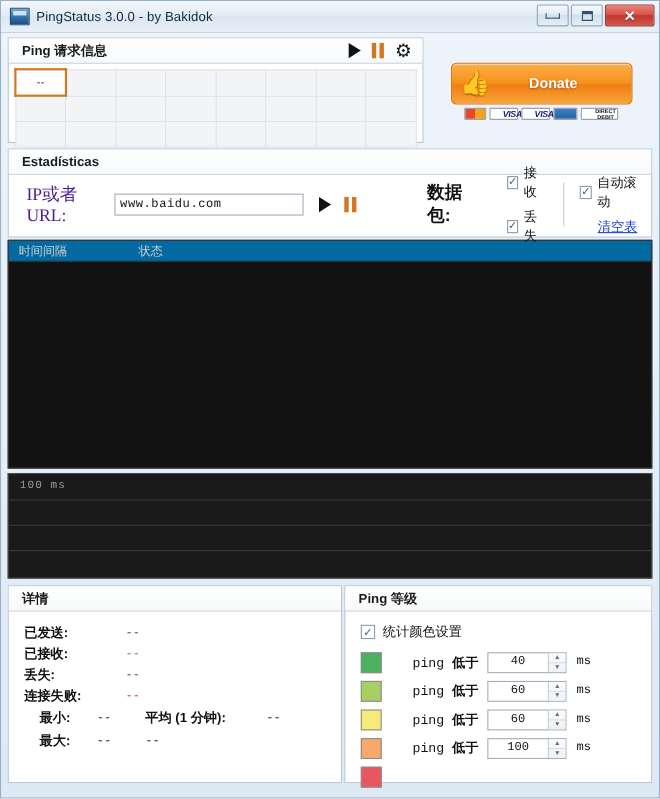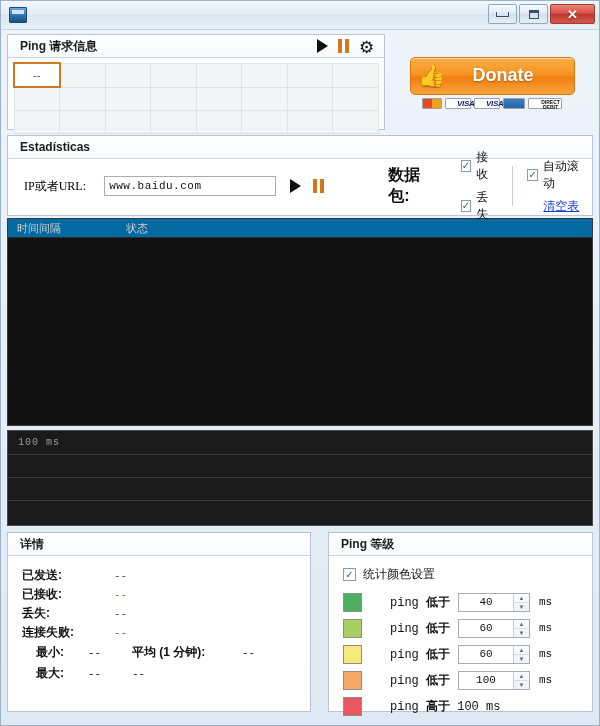--- a/index.html
+++ b/index.html
@@ -113,39 +113,39 @@
   }
   .donate-btn {
     position:relative;
     height:36px; border-radius:5px;
     background: linear-gradient(180deg,#fcae47 0%, #f79421 45%, #ef7f11 55%, #f8a43b 100%);
     border:1px solid #d8760f;
     box-shadow: inset 0 1px 0 rgba(255,255,255,.5);
     display:flex; align-items:center; justify-content:center;
   }
   .donate-btn .lbl {
-    color:#fff; font-size:18px; font-weight:bold; text-shadow:0 1px 2px rgba(120,60,0,.6);
+    color:#fff; font-size:13px; font-weight:bold; text-shadow:0 1px 2px rgba(120,60,0,.6);
     padding-left:22px;
   }
   .thumb {
     position:absolute; left:8px; top:3px; font-size:22px; line-height:30px; color:#fff;
     text-shadow:0 1px 1px rgba(120,60,0,.5);
   }
   .cards { margin-top:3px; display:flex; align-items:center; justify-content:center; gap:3px; }
   .card { height:11px; border-radius:1px; border:1px solid #9aa3ad; box-sizing:border-box;padding-left:11px; }
   .card.mc { width:20px; background:linear-gradient(90deg,#e8472c 50%,#f0a21b 50%); }
   .card.visa { width:26px; background:#fff; color:#1a1f71; font-size:8px; font-weight:bold; text-align:center; line-height:9px; letter-spacing:-.3px; font-style:italic;}
   .card.amex { width:22px; background:linear-gradient(180deg,#3b7fc4,#2663a0); }
   .card.dd { width:34px; background:#fff; color:#111; font-size:5px; font-weight:bold; text-align:center; line-height:5px; padding-top:1px;}
 
   
   .stats { margin:5px 6px 0 6px; }
   .stats-body { padding: 6px 8px 8px 8px; }
   .ctrl-row { display:flex; align-items:center; height:42px; }
-  .lbl-url { font-size:12px; color:#000000; font-family:"Liberation Serif", serif; margin-left:8px; width:92px;}
+  .lbl-url { font-size:16px; color:#4c1d95; font-family:"Liberation Serif", serif; margin-left:8px; width:92px;}
   .url-input {
     width: 196px; height:20px; box-sizing:border-box;
     border:1px solid #a4adb8; background:#fff;
     font-family:"Liberation Mono", monospace; font-size:11px; color:#111;
     padding:1px 4px; letter-spacing:.5px;
   }
   .ctrl-row .ico-play { margin-left:14px; }
   .ctrl-row .ico-pause { margin-left:12px; }
   .lbl-pkg { font-size:16px; font-weight:bold; color:#111; margin-left:64px; }
   .chk-col { display:flex; flex-direction:column; gap:6px; margin-left:26px; }
@@ -185,21 +185,21 @@
     box-sizing:border-box; position:relative;
   }
   .gline { position:absolute; left:0; right:0; height:1px; background:#3a3a3a; }
   .glabel {
     position:absolute; left:10px; top:6px;
     color:#9a9a9a; font-family:"Liberation Mono", monospace; font-size:10px;
     letter-spacing:1px;
   }
 
   
-  .bottom { display:flex; gap:17px; margin:6px 6px 0 6px; }
+  .bottom { display:flex; gap:2px; margin:6px 6px 0 6px; }
   .detail { width: 304px; height: 180px; }
   .grade { flex:1; height:180px; }
   .detail-body { padding: 10px 0 0 14px; font-size:12px; color:#111; }
   .drow { display:flex; align-items:center; height:19px; }
   .dlabel { width:92px; font-weight:bold; }
   .dval { font-family:"Liberation Mono", monospace; font-size:11px; }
   .ping-lbl { font-weight:bold; margin-top:7px; }
   .subrow { display:flex; align-items:center; height:21px; padding-left:14px; }
   .s1 { width:52px; font-weight:bold; }
   .s2 { width:44px; font-family:"Liberation Mono", monospace; font-size:11px; }
@@ -234,20 +234,21 @@
   .unit { margin-left:9px; font-family:"Liberation Mono", monospace; font-size:11px; color:#111; }
   .chk-grade { display:flex; align-items:center; gap:7px; font-size:12px; color:#111; margin-bottom:6px; }
 </style>
 </head>
 <body>
 
 <div class="window">
 
   <div class="titlebar">
     <div class="title-icon"></div>
+    <div class="title-text">PingStatus 3.0.0 - by Bakidok</div>
     <div class="winbtns">
       <div class="winbtn">
         <div class="glyph-min"></div>
       </div>
       <div class="winbtn">
         <div class="glyph-max"></div>
       </div>
       <div class="winbtn close">
         <div class="glyph-close">✕</div>
       </div>
@@ -483,24 +484,18 @@
             <span class="btns">
               <span>▲</span>
               <span>▼</span>
             </span>
           </span>
           <span class="unit">ms</span>
         </div>
 
         <div class="grow">
           <span class="sw" style="background:#e8565f"></span>
-          <span class="gtxt">
-            <span>ping</span>
-            <b>高于</b>
-            <span>100</span>
-            <span>ms</span>
-          </span>
         </div>
       </div>
     </div>
   </div>
 
 </div>
 
 </body></html>

